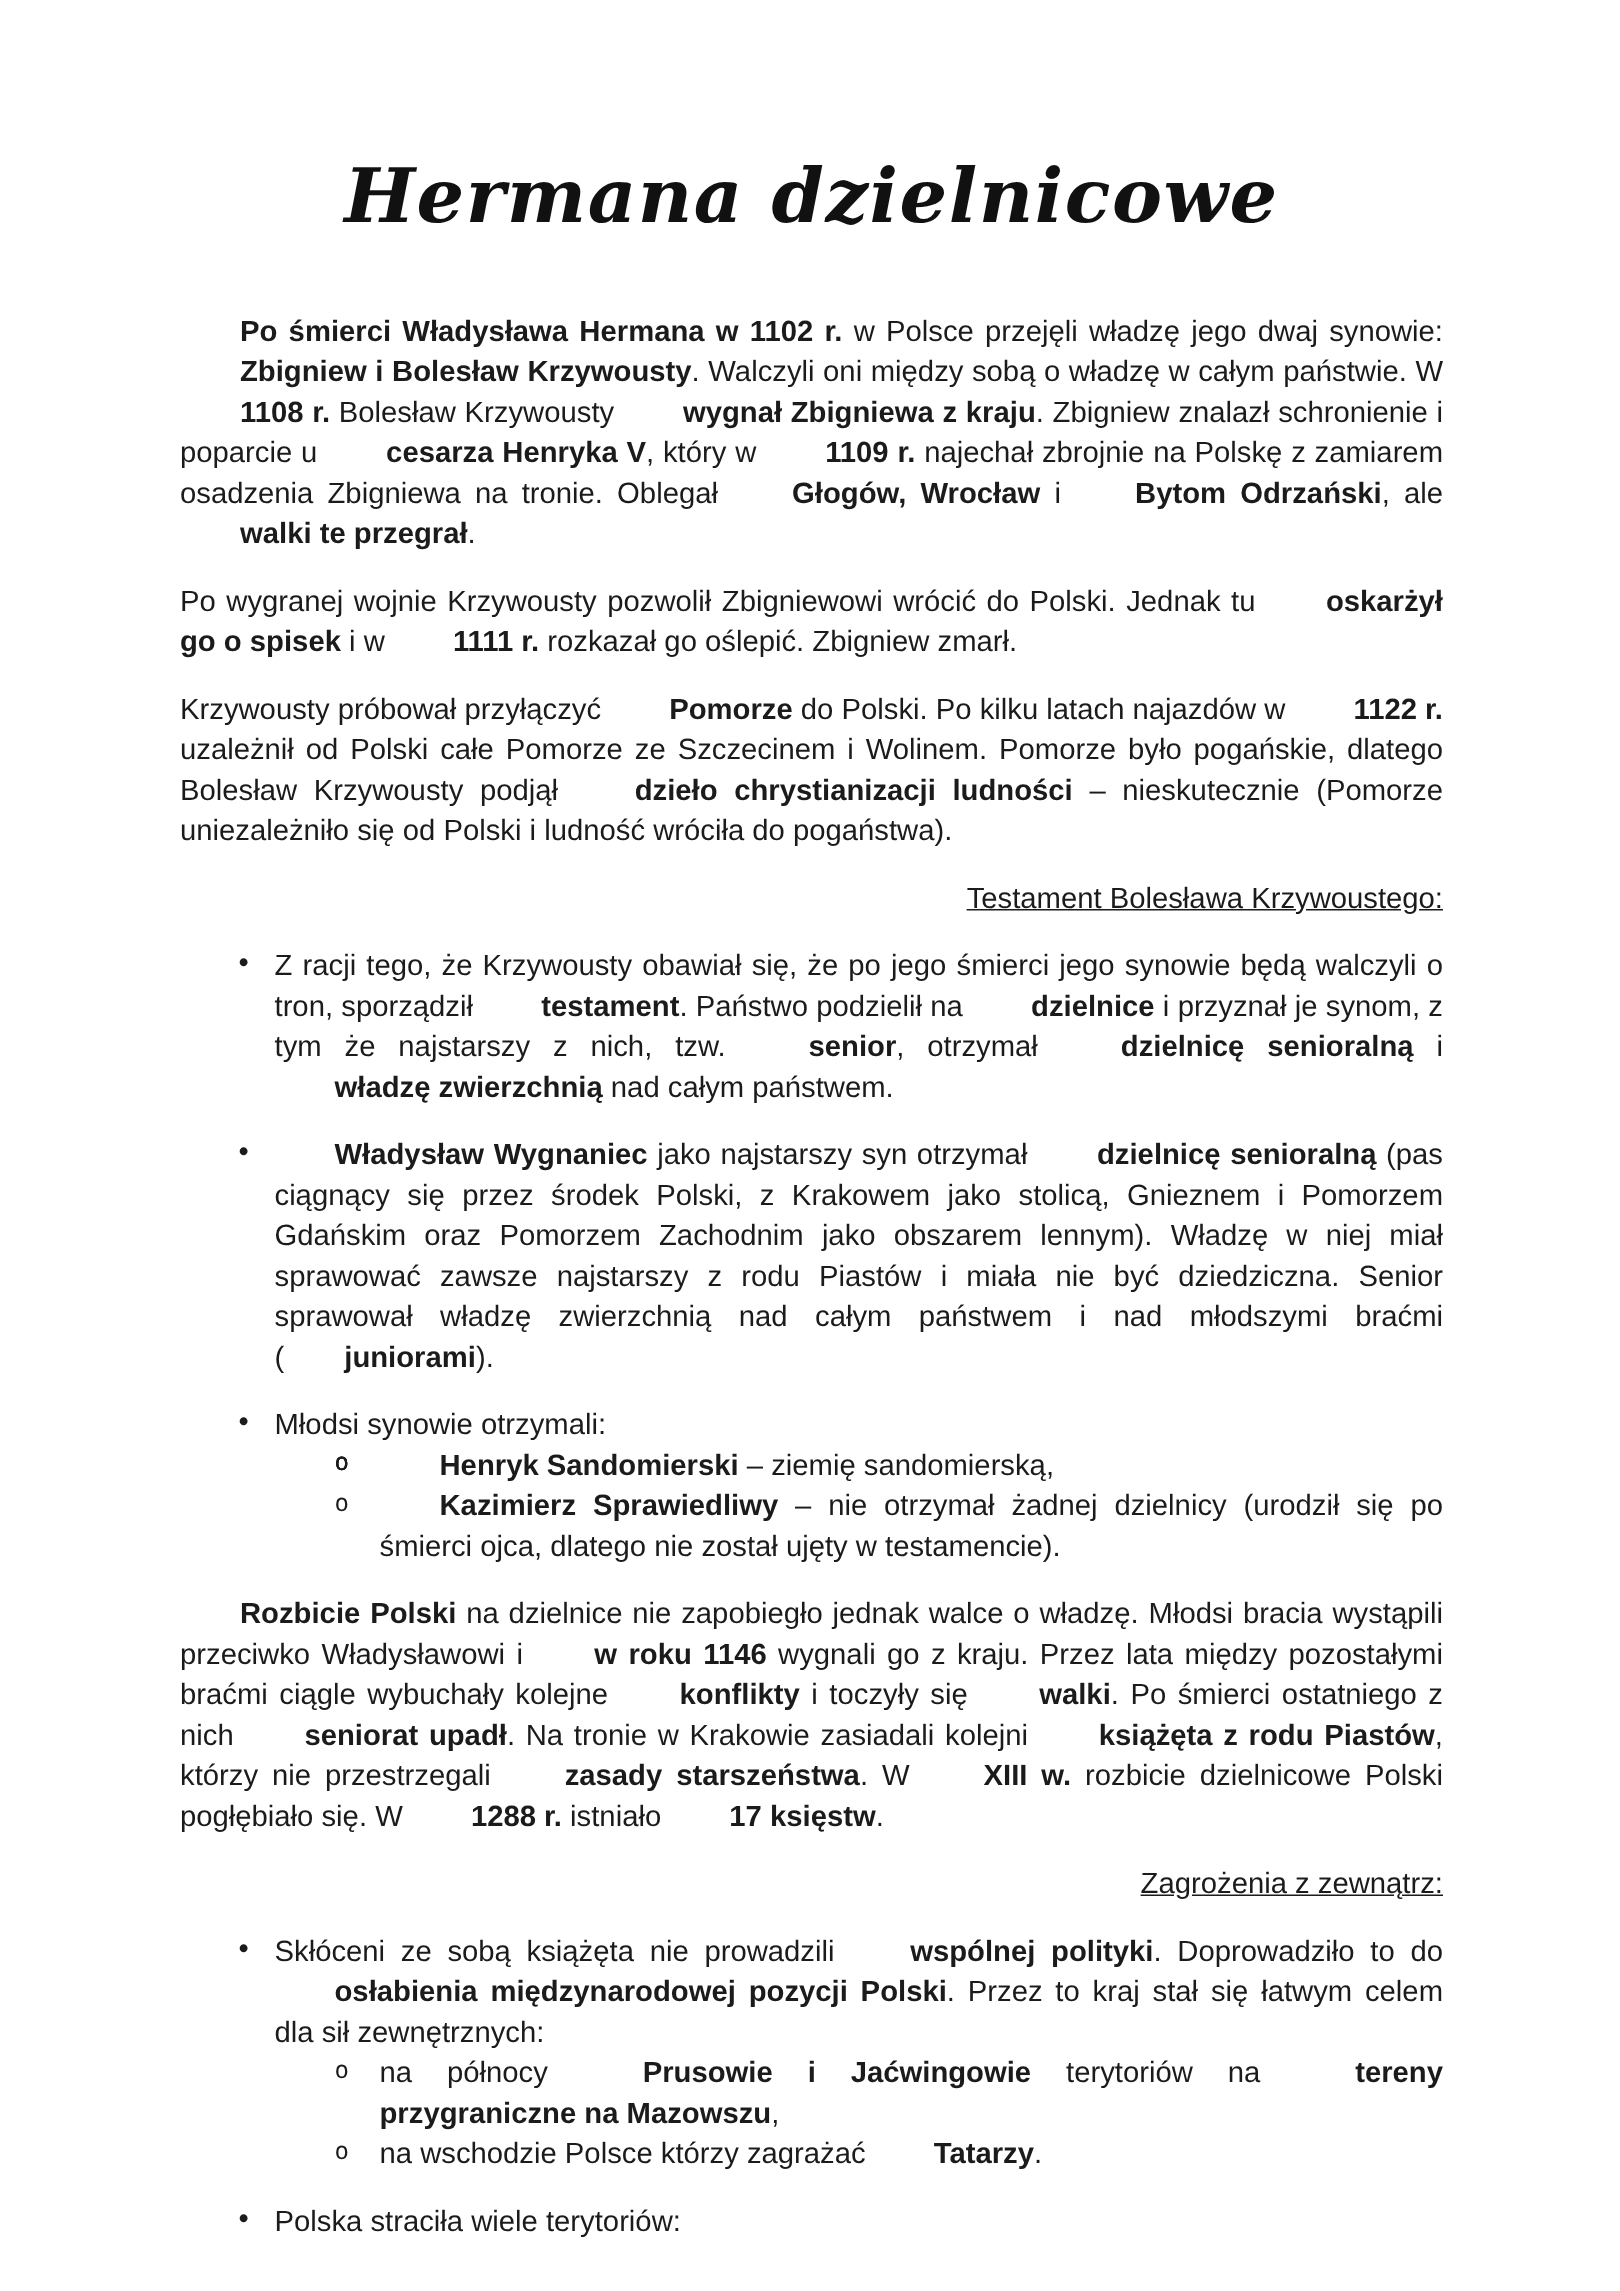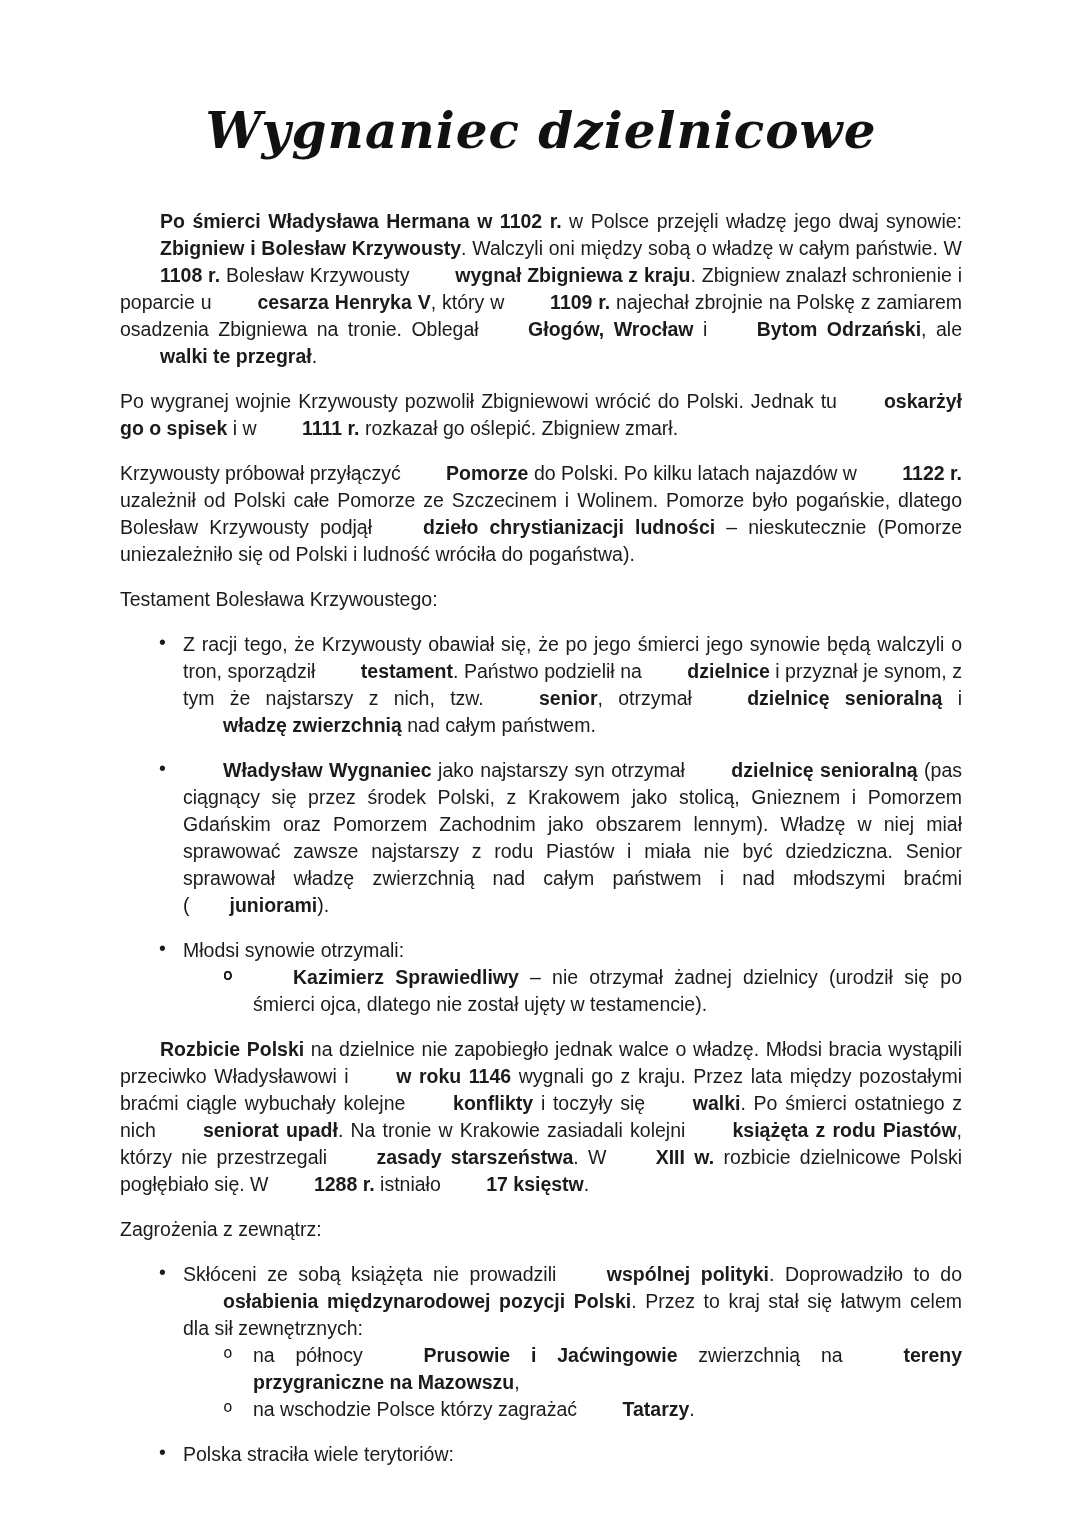--- a/index.html
+++ b/index.html
@@ -33,21 +33,22 @@
   .para, .heading, .li-text {
     font-size: 19.5px;
     line-height: 27px;
   }
   .para {
     margin: 0 0 18px 0;
     text-align: justify;
   }
   .heading {
     margin: 0 0 18px 0;
-    text-align: left;
+    text-decoration: underline;
+    text-align: right;
   }
   .list { margin: 0 0 18px 0; }
   .li { position: relative; text-align: justify; }
   .l1 { padding-left: 63px; }
   .l1 + .l1 { margin-top: 18px; }
   .l2 + .l1 { margin-top: 18px; }
   .l1 .marker {
     position: absolute;
     left: 39px;
     top: 0;
@@ -61,21 +62,21 @@
     font-family: "DejaVu Sans Mono", monospace;
     font-size: 16px;
   }
   .b { font-weight: bold; margin-left: 40px; }
   .r { font-weight: normal; }
 </style>
 </head>
 <body>
 
 <div class="page">
-  <h1 class="doc-title">Wygnaniec dzielnicowe</h1>
+  <h1 class="doc-title">Hermana dzielnicowe</h1>
   <div>
       <p class="para"><span class="b">Po śmierci Władysława Hermana w 1102 r.</span><span class="r"> w Polsce przejęli władzę jego dwaj synowie: </span><span class="b">Zbigniew i Bolesław Krzywousty</span><span class="r">. Walczyli oni między sobą o władzę w całym państwie. W </span><span class="b">1108 r.</span><span class="r"> Bolesław Krzywousty </span><span class="b">wygnał Zbigniewa z kraju</span><span class="r">. Zbigniew znalazł schronienie i poparcie u </span><span class="b">cesarza Henryka V</span><span class="r">, który w </span><span class="b">1109 r.</span><span class="r"> najechał zbrojnie na Polskę z zamiarem osadzenia Zbigniewa na tronie. Oblegał </span><span class="b">Głogów, Wrocław</span><span class="r"> i </span><span class="b">Bytom Odrzański</span><span class="r">, ale </span><span class="b">walki te przegrał</span><span class="r">.</span></p>
       <p class="para"><span class="r">Po wygranej wojnie Krzywousty pozwolił Zbigniewowi wrócić do Polski. Jednak tu </span><span class="b">oskarżył go o spisek</span><span class="r"> i w </span><span class="b">1111 r.</span><span class="r"> rozkazał go oślepić. Zbigniew zmarł.</span></p>
       <p class="para"><span class="r">Krzywousty próbował przyłączyć </span><span class="b">Pomorze</span><span class="r"> do Polski. Po kilku latach najazdów w </span><span class="b">1122 r.</span><span class="r"> uzależnił od Polski całe Pomorze ze Szczecinem i Wolinem. Pomorze było pogańskie, dlatego Bolesław Krzywousty podjął </span><span class="b">dzieło chrystianizacji ludności</span><span class="r"> – nieskutecznie (Pomorze uniezależniło się od Polski i ludność wróciła do pogaństwa).</span></p>
       <p class="heading"><span class="r">Testament Bolesława Krzywoustego:</span></p>
       <div class="list">
         <div class="li l1">
           <span class="marker">•</span>
           <div class="li-text"><span class="r">Z racji tego, że Krzywousty obawiał się, że po jego śmierci jego synowie będą walczyli o tron, sporządził </span><span class="b">testament</span><span class="r">. Państwo podzielił na </span><span class="b">dzielnice</span><span class="r"> i przyznał je synom, z tym że najstarszy z nich, tzw. </span><span class="b">senior</span><span class="r">, otrzymał </span><span class="b">dzielnicę senioralną</span><span class="r"> i </span><span class="b">władzę zwierzchnią</span><span class="r"> nad całym państwem.</span></div>
         </div>
@@ -88,36 +89,37 @@
           <div class="li-text"><span class="r">Młodsi synowie otrzymali:</span></div>
         </div>
         <div class="li l2">
           <span class="marker">o</span>
         </div>
         <div class="li l2">
           <span class="marker">o</span>
         </div>
         <div class="li l2">
           <span class="marker">o</span>
+          <div class="li-text"><span class="b">Henryk Sandomierski</span><span class="r"> – ziemię sandomierską,</span></div>
         </div>
         <div class="li l2">
           <span class="marker">o</span>
           <div class="li-text"><span class="b">Kazimierz Sprawiedliwy</span><span class="r"> – nie otrzymał żadnej dzielnicy (urodził się po śmierci ojca, dlatego nie został ujęty w testamencie).</span></div>
         </div>
       </div>
       <p class="para"><span class="b">Rozbicie Polski</span><span class="r"> na dzielnice nie zapobiegło jednak walce o władzę. Młodsi bracia wystąpili przeciwko Władysławowi i </span><span class="b">w roku 1146</span><span class="r"> wygnali go z kraju. Przez lata między pozostałymi braćmi ciągle wybuchały kolejne </span><span class="b">konflikty</span><span class="r"> i toczyły się </span><span class="b">walki</span><span class="r">. Po śmierci ostatniego z nich </span><span class="b">seniorat upadł</span><span class="r">. Na tronie w Krakowie zasiadali kolejni </span><span class="b">książęta z rodu Piastów</span><span class="r">, którzy nie przestrzegali </span><span class="b">zasady starszeństwa</span><span class="r">. W </span><span class="b">XIII w.</span><span class="r"> rozbicie dzielnicowe Polski pogłębiało się. W </span><span class="b">1288 r.</span><span class="r"> istniało </span><span class="b">17 księstw</span><span class="r">.</span></p>
       <p class="heading"><span class="r">Zagrożenia z zewnątrz:</span></p>
       <div class="list">
         <div class="li l1">
           <span class="marker">•</span>
           <div class="li-text"><span class="r">Skłóceni ze sobą książęta nie prowadzili </span><span class="b">wspólnej polityki</span><span class="r">. Doprowadziło to do </span><span class="b">osłabienia międzynarodowej pozycji Polski</span><span class="r">. Przez to kraj stał się łatwym celem dla sił zewnętrznych:</span></div>
         </div>
         <div class="li l2">
           <span class="marker">o</span>
-          <div class="li-text"><span class="r">na północy </span><span class="b">Prusowie i Jaćwingowie</span><span class="r"> zwierzchnią na </span><span class="b">tereny przygraniczne na Mazowszu</span><span class="r">,</span></div>
+          <div class="li-text"><span class="r">na północy </span><span class="b">Prusowie i Jaćwingowie</span><span class="r"> terytoriów na </span><span class="b">tereny przygraniczne na Mazowszu</span><span class="r">,</span></div>
         </div>
         <div class="li l2">
           <span class="marker">o</span>
           <div class="li-text"><span class="r">na wschodzie Polsce którzy zagrażać </span><span class="b">Tatarzy</span><span class="r">.</span></div>
         </div>
         <div class="li l1">
           <span class="marker">•</span>
           <div class="li-text"><span class="r">Polska straciła wiele terytoriów:</span></div>
         </div>
       </div>

